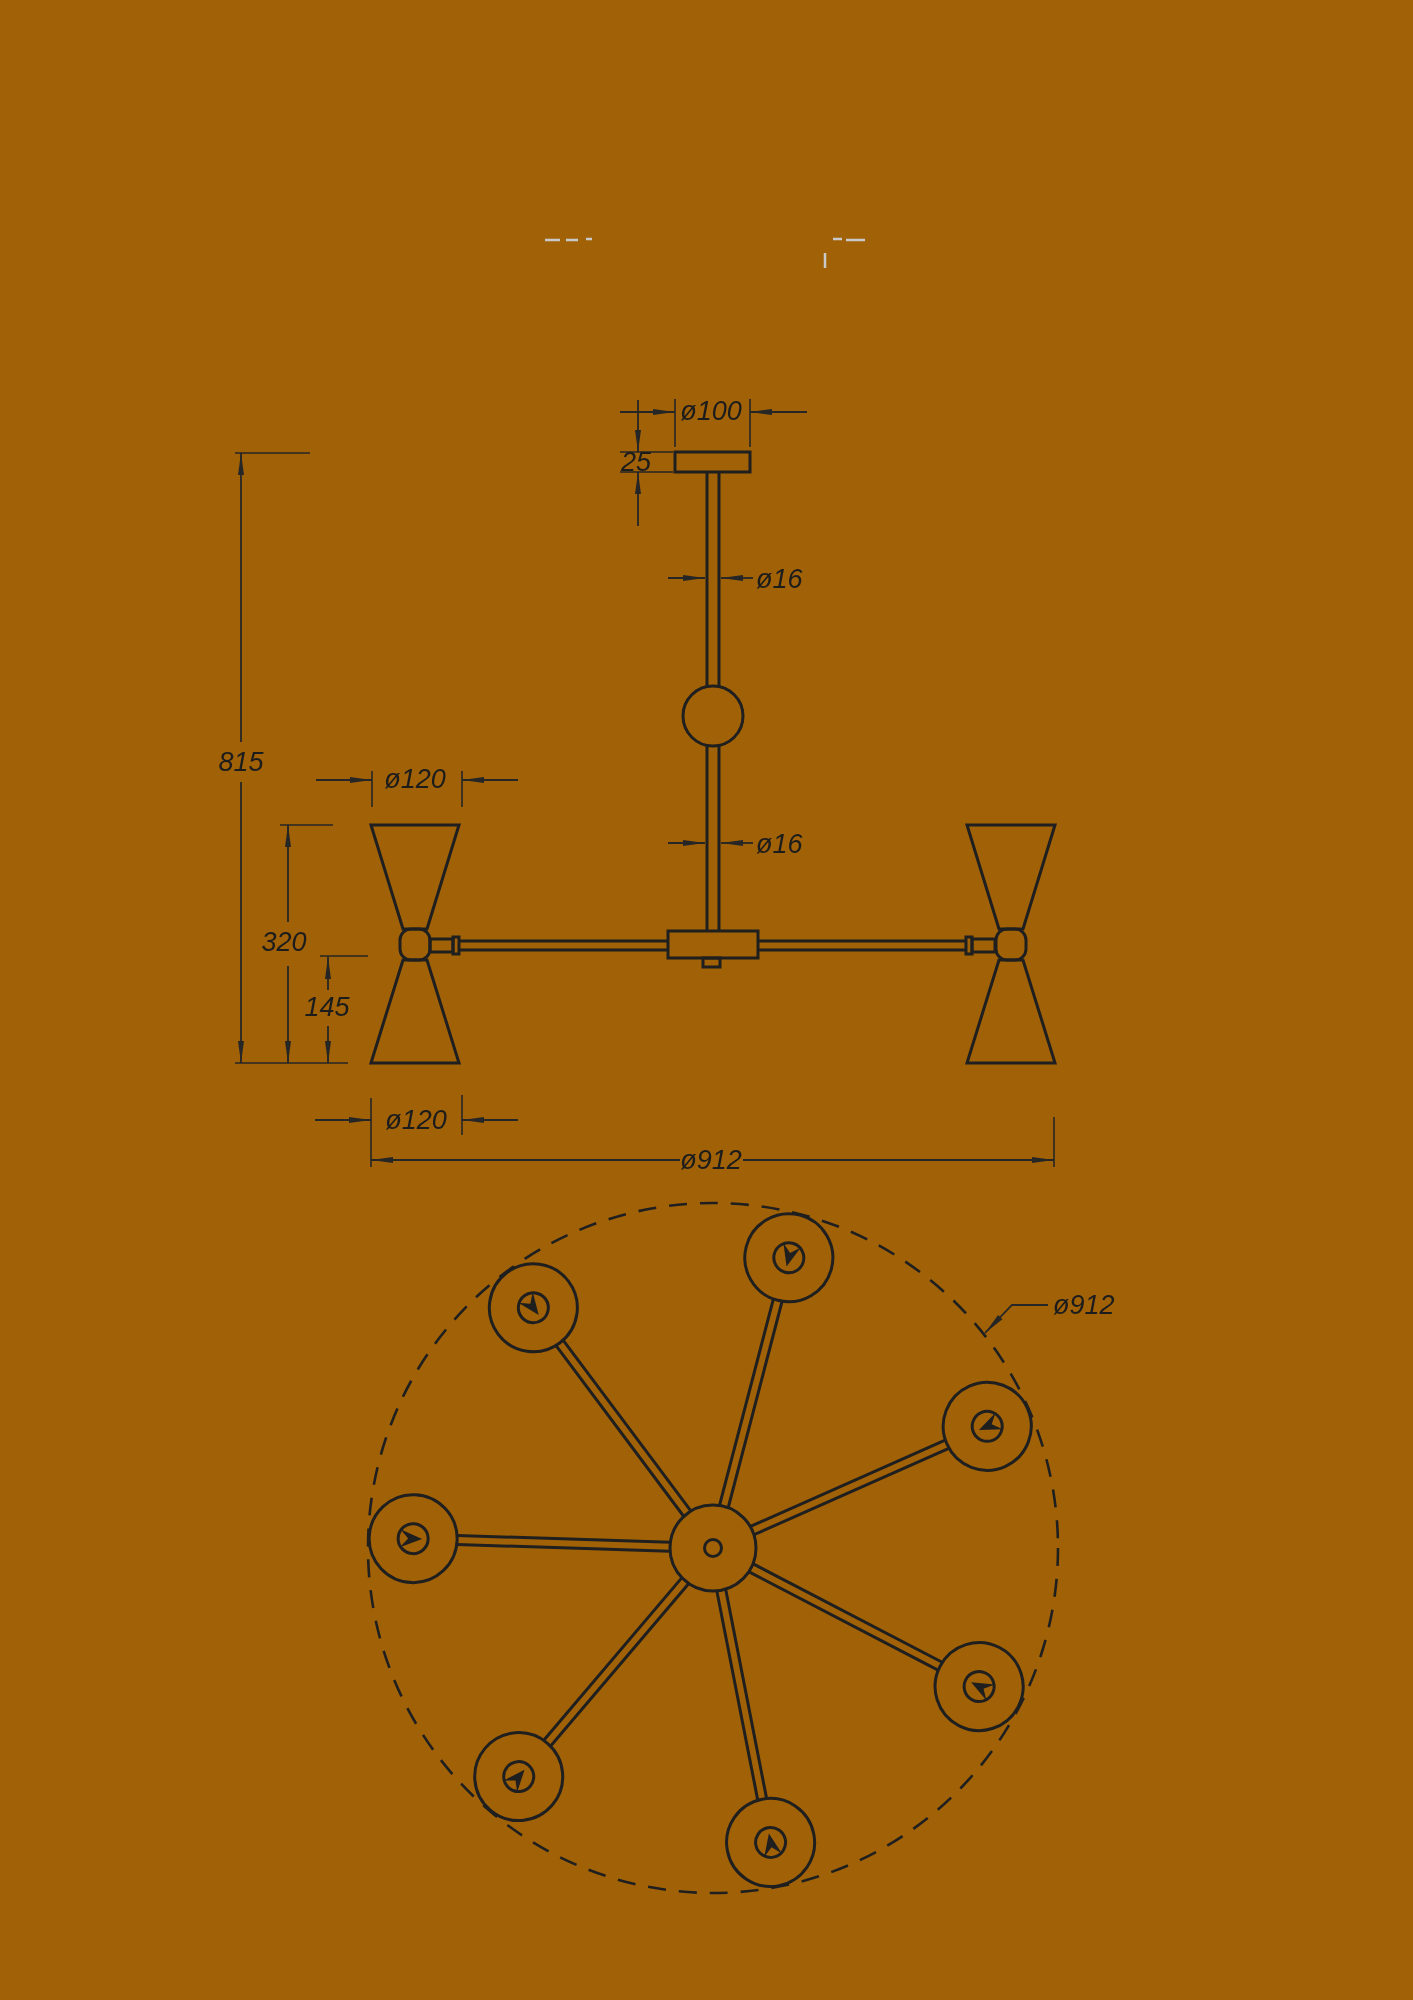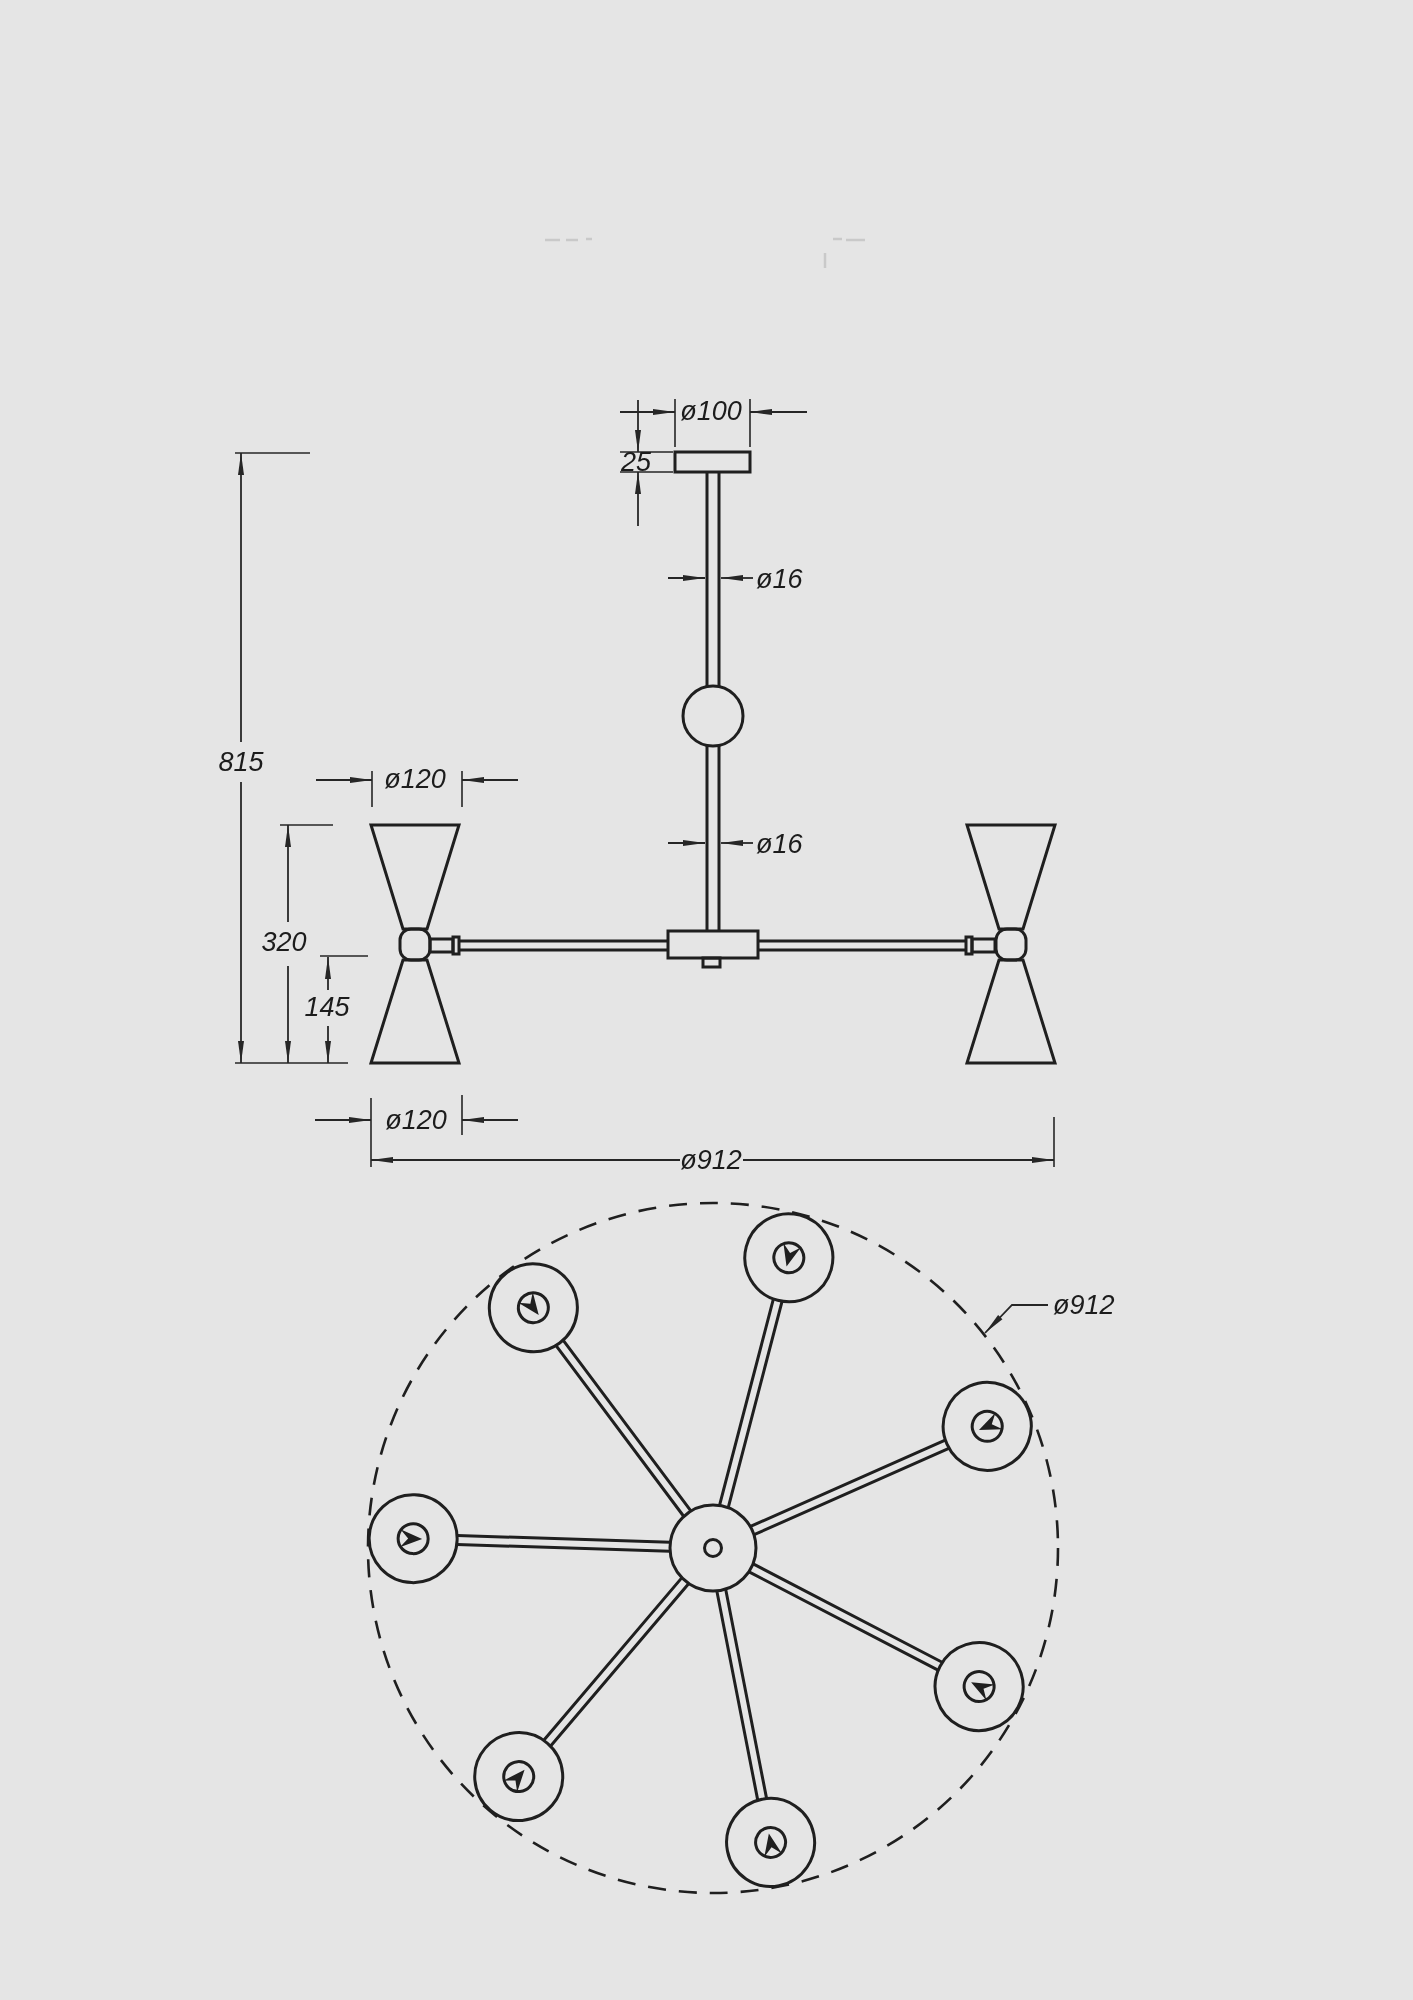--- a/index.html
+++ b/index.html
@@ -1,16 +1,16 @@
 <!DOCTYPE html>
 <html><head>
 <meta charset="utf-8">
 <style>
   html,body{margin:0;padding:0;background:#ffffff;}
-  .page{position:relative;width:1413px;height:2000px;background:#e5e5e5;overflow:hidden;}
+  .page{position:relative;width:1413px;height:2000px;background:#a16207;overflow:hidden;}
   svg{position:absolute;left:0;top:0;}
   .geo{fill:none;stroke:#1f1f1f;stroke-width:3;stroke-linejoin:miter;stroke-linecap:butt;}
   .geo-fill{fill:#1f1f1f;stroke:none;}
   .dimline{fill:none;stroke:#262626;stroke-width:1.8;}
   .extline{fill:none;stroke:#262626;stroke-width:1.6;}
   .dashcircle{fill:none;stroke:#1f1f1f;stroke-width:2.6;stroke-dasharray:18 13;}
   .dimtext{font-family:"Liberation Sans",sans-serif;font-style:italic;font-size:27px;fill:#1c1c1c;}
   .faint{stroke:#c9c9c9;stroke-width:2.5;fill:none;}
 </style>
 </head>

